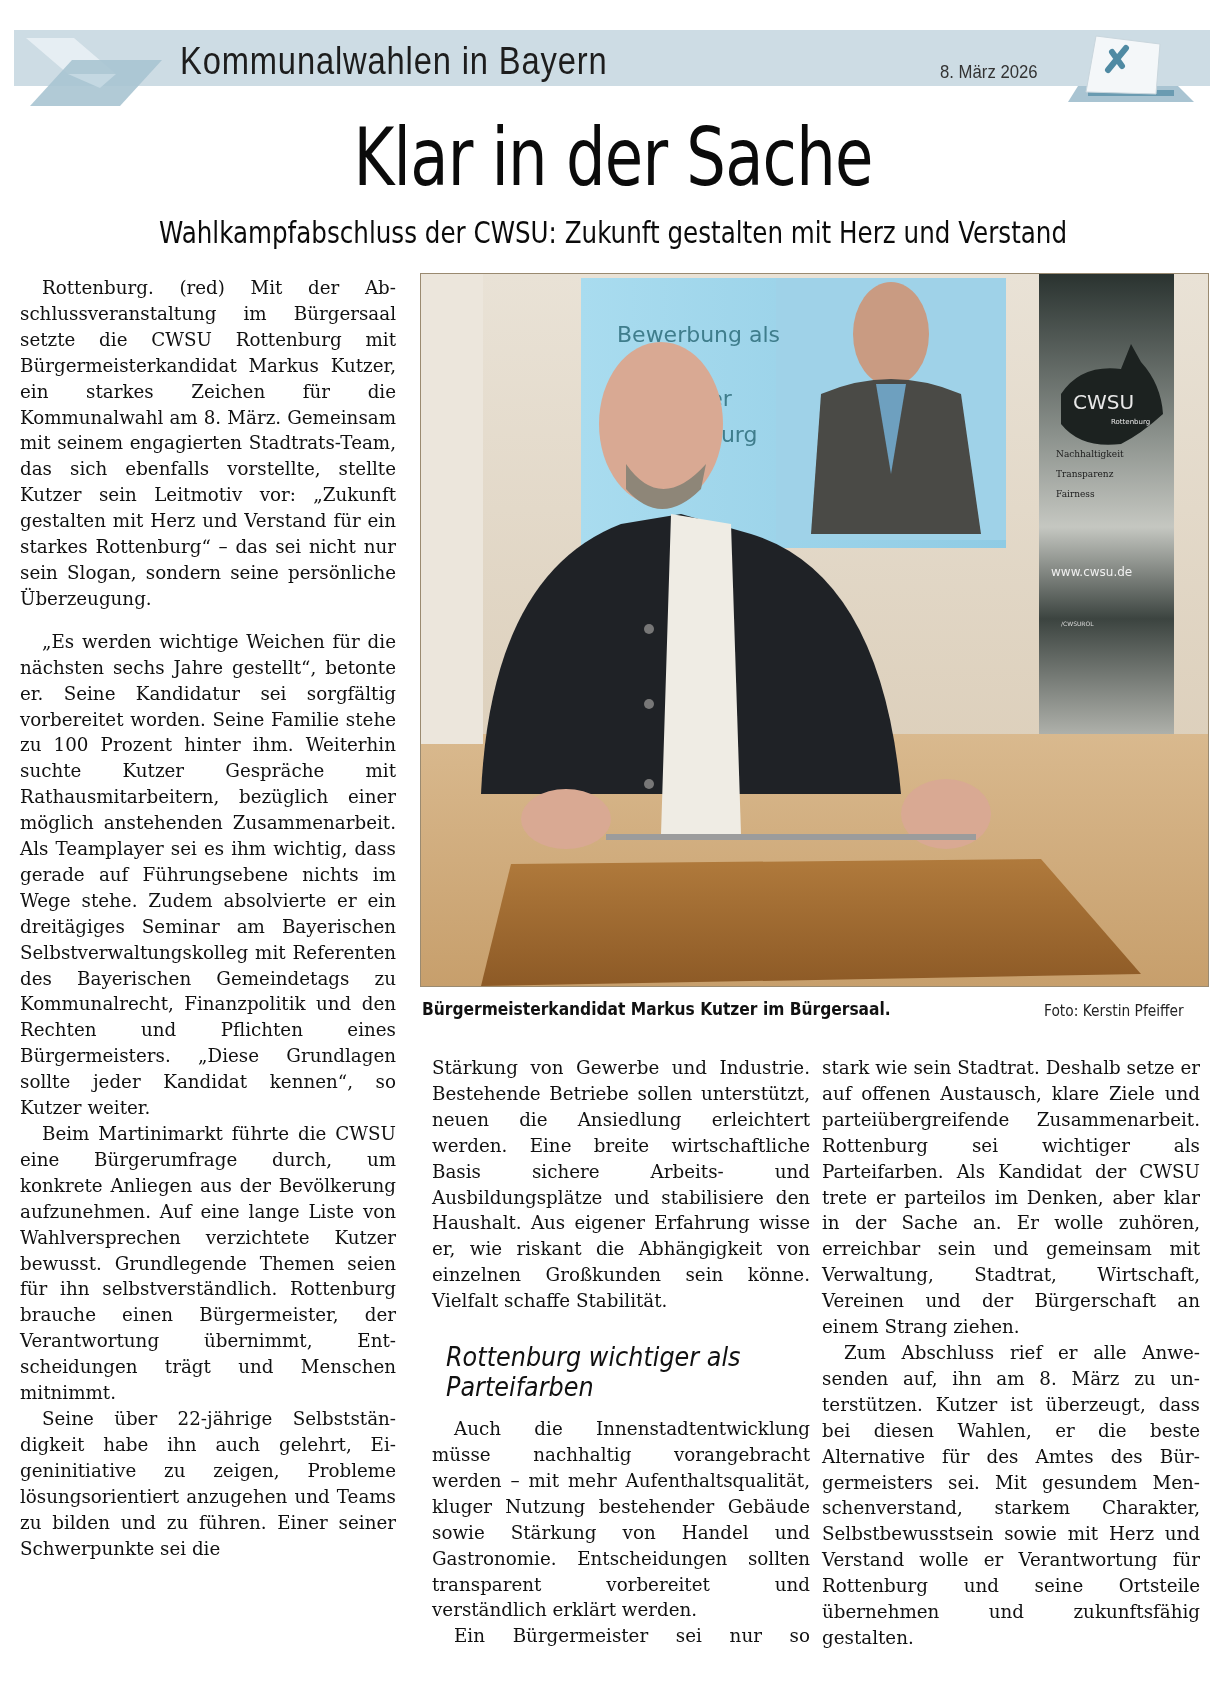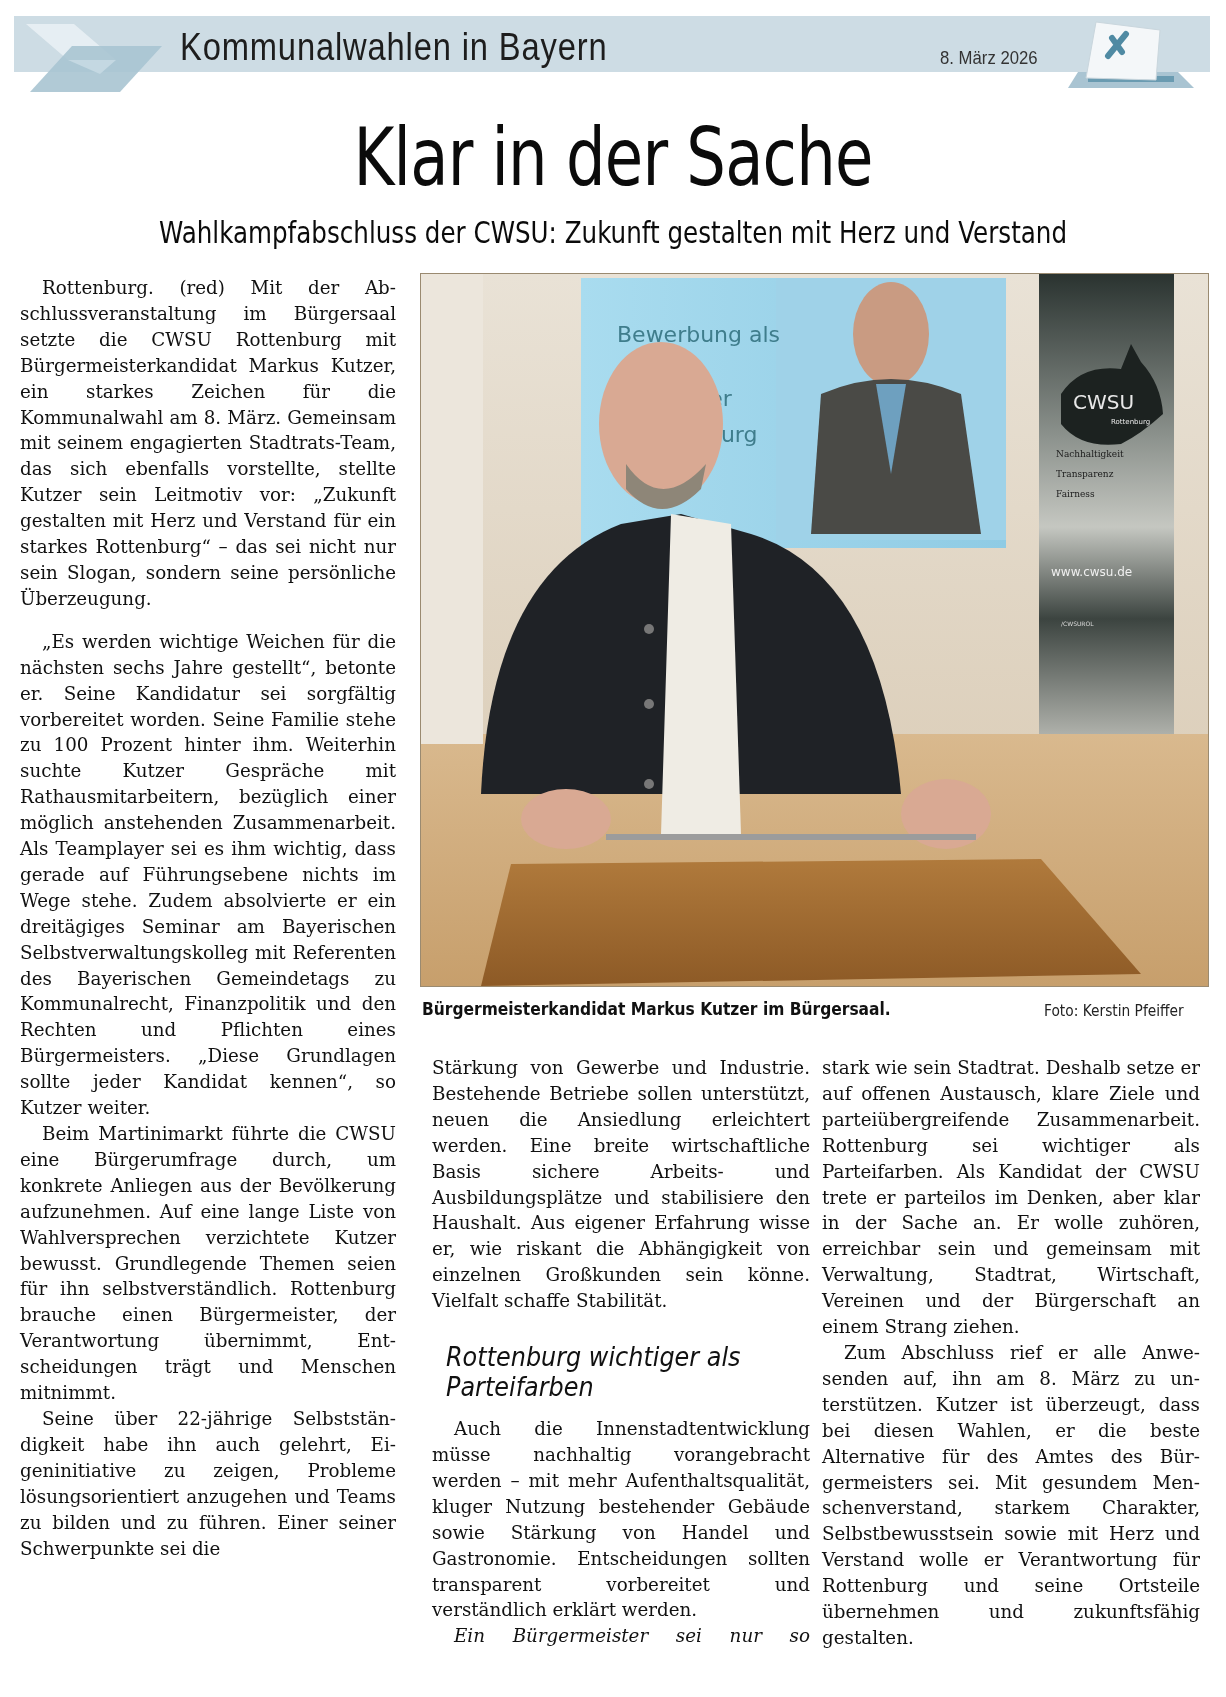--- a/index.html
+++ b/index.html
@@ -1,17 +1,17 @@
 <!DOCTYPE html>
 <html><head>
 <meta charset="utf-8">
 <style>
   html, body { margin: 0; padding: 0; background: #ffffff; }
   body { width: 1226px; height: 1697px; position: relative; overflow: hidden; color: #111; }
-  .banner { position: absolute; left: 0; top: 0; width: 1226px; height: 100px; }
+  .banner { position: absolute; left: 0; top: 14px; width: 1226px; height: 100px; }
   .banner-bar { position: absolute; left: 14px; top: 16px; width: 1196px; height: 56px; background: #cddce4; }
   .chev { position: absolute; left: 12px; top: 22px; width: 150px; height: 70px; }
   .banner-title { position: absolute; left: 180px; top: 28px; font-family: "Liberation Sans", sans-serif; font-weight: 300; font-size: 38px; letter-spacing: 1px; color: #1d1d1d; transform: scaleX(0.86); transform-origin: left center; line-height: 1; }
   .banner-date { position: absolute; left: 940px; top: 48px; font-family: "Liberation Sans", sans-serif; font-size: 19px; color: #333; transform: scaleX(0.88); transform-origin: left center; line-height: 1; }
   .ballot { position: absolute; left: 1068px; top: 20px; width: 150px; height: 70px; }
 
   .headline { position: absolute; left: 0; top: 118px; width: 1226px; text-align: center; font-family: "DejaVu Sans", sans-serif; font-size: 80px; line-height: 1; letter-spacing: -1px; color: #0b0b0b; transform: scaleX(0.78); transform-origin: center; }
   .subhead { position: absolute; left: 0; top: 218px; width: 1226px; text-align: center; font-family: "DejaVu Sans", sans-serif; font-size: 30px; line-height: 1; color: #0b0b0b; transform: scaleX(0.82); transform-origin: center; }
 
   .col { position: absolute; font-family: "DejaVu Serif", serif; font-size: 18.3px; line-height: 25.9px; text-align: justify; color: #111; hyphens: manual; }
@@ -126,19 +126,19 @@
     <polygon points="90,590 620,585 720,700 60,712" fill="url(#desk)"></polygon>
   </svg>
 </div>
 <div class="caption">Bürgermeisterkandidat Markus Kutzer im Bürgersaal.</div>
 <div class="credit">Foto: Kerstin Pfeiffer</div>
 
 <div class="col col2">
   <p class="noind">Stärkung von Gewerbe und Indus­trie. Bestehende Betriebe sollen un­terstützt, neuen die Ansiedlung er­leichtert werden. Eine breite wirt­schaftliche Basis sichere Arbeits- und Ausbildungsplätze und stabili­siere den Haushalt. Aus eigener Er­fahrung wisse er, wie riskant die Abhängigkeit von einzelnen Groß­kunden sein könne. Vielfalt schaffe Stabilität.</p>
   <div class="section-head">Rottenburg wichtiger als Parteifarben</div>
   <p>Auch die Innenstadtentwicklung müsse nachhaltig vorangebracht werden – mit mehr Aufenthaltsqua­lität, kluger Nutzung bestehender Gebäude sowie Stärkung von Han­del und Gastronomie. Entscheidun­gen sollten transparent vorbereitet und verständlich erklärt werden.</p>
-  <p style="text-align-last: justify; font-style: italic;">Ein Bürgermeister sei nur so</p>
+  <p style="text-align-last: justify;">Ein Bürgermeister sei nur so</p>
 </div>
 
 <div class="col col3">
   <p class="noind">stark wie sein Stadtrat. Deshalb setze er auf offenen Austausch, kla­re Ziele und parteiübergreifende Zusammenarbeit. Rottenburg sei wichtiger als Parteifarben. Als Kan­didat der CWSU trete er parteilos im Denken, aber klar in der Sache an. Er wolle zuhören, erreichbar sein und gemeinsam mit Verwal­tung, Stadtrat, Wirtschaft, Vereinen und der Bürgerschaft an einem Strang ziehen.</p>
   <p>Zum Abschluss rief er alle Anwe­senden auf, ihn am 8. März zu un­terstützen. Kutzer ist überzeugt, dass bei diesen Wahlen, er die beste Alternative für des Amtes des Bür­germeisters sei. Mit gesundem Men­schenverstand, starkem Charakter, Selbstbewusstsein sowie mit Herz und Verstand wolle er Verantwor­tung für Rottenburg und seine Orts­teile übernehmen und zukunftsfä­hig gestalten.</p>
 </div>
 
 </body></html>

